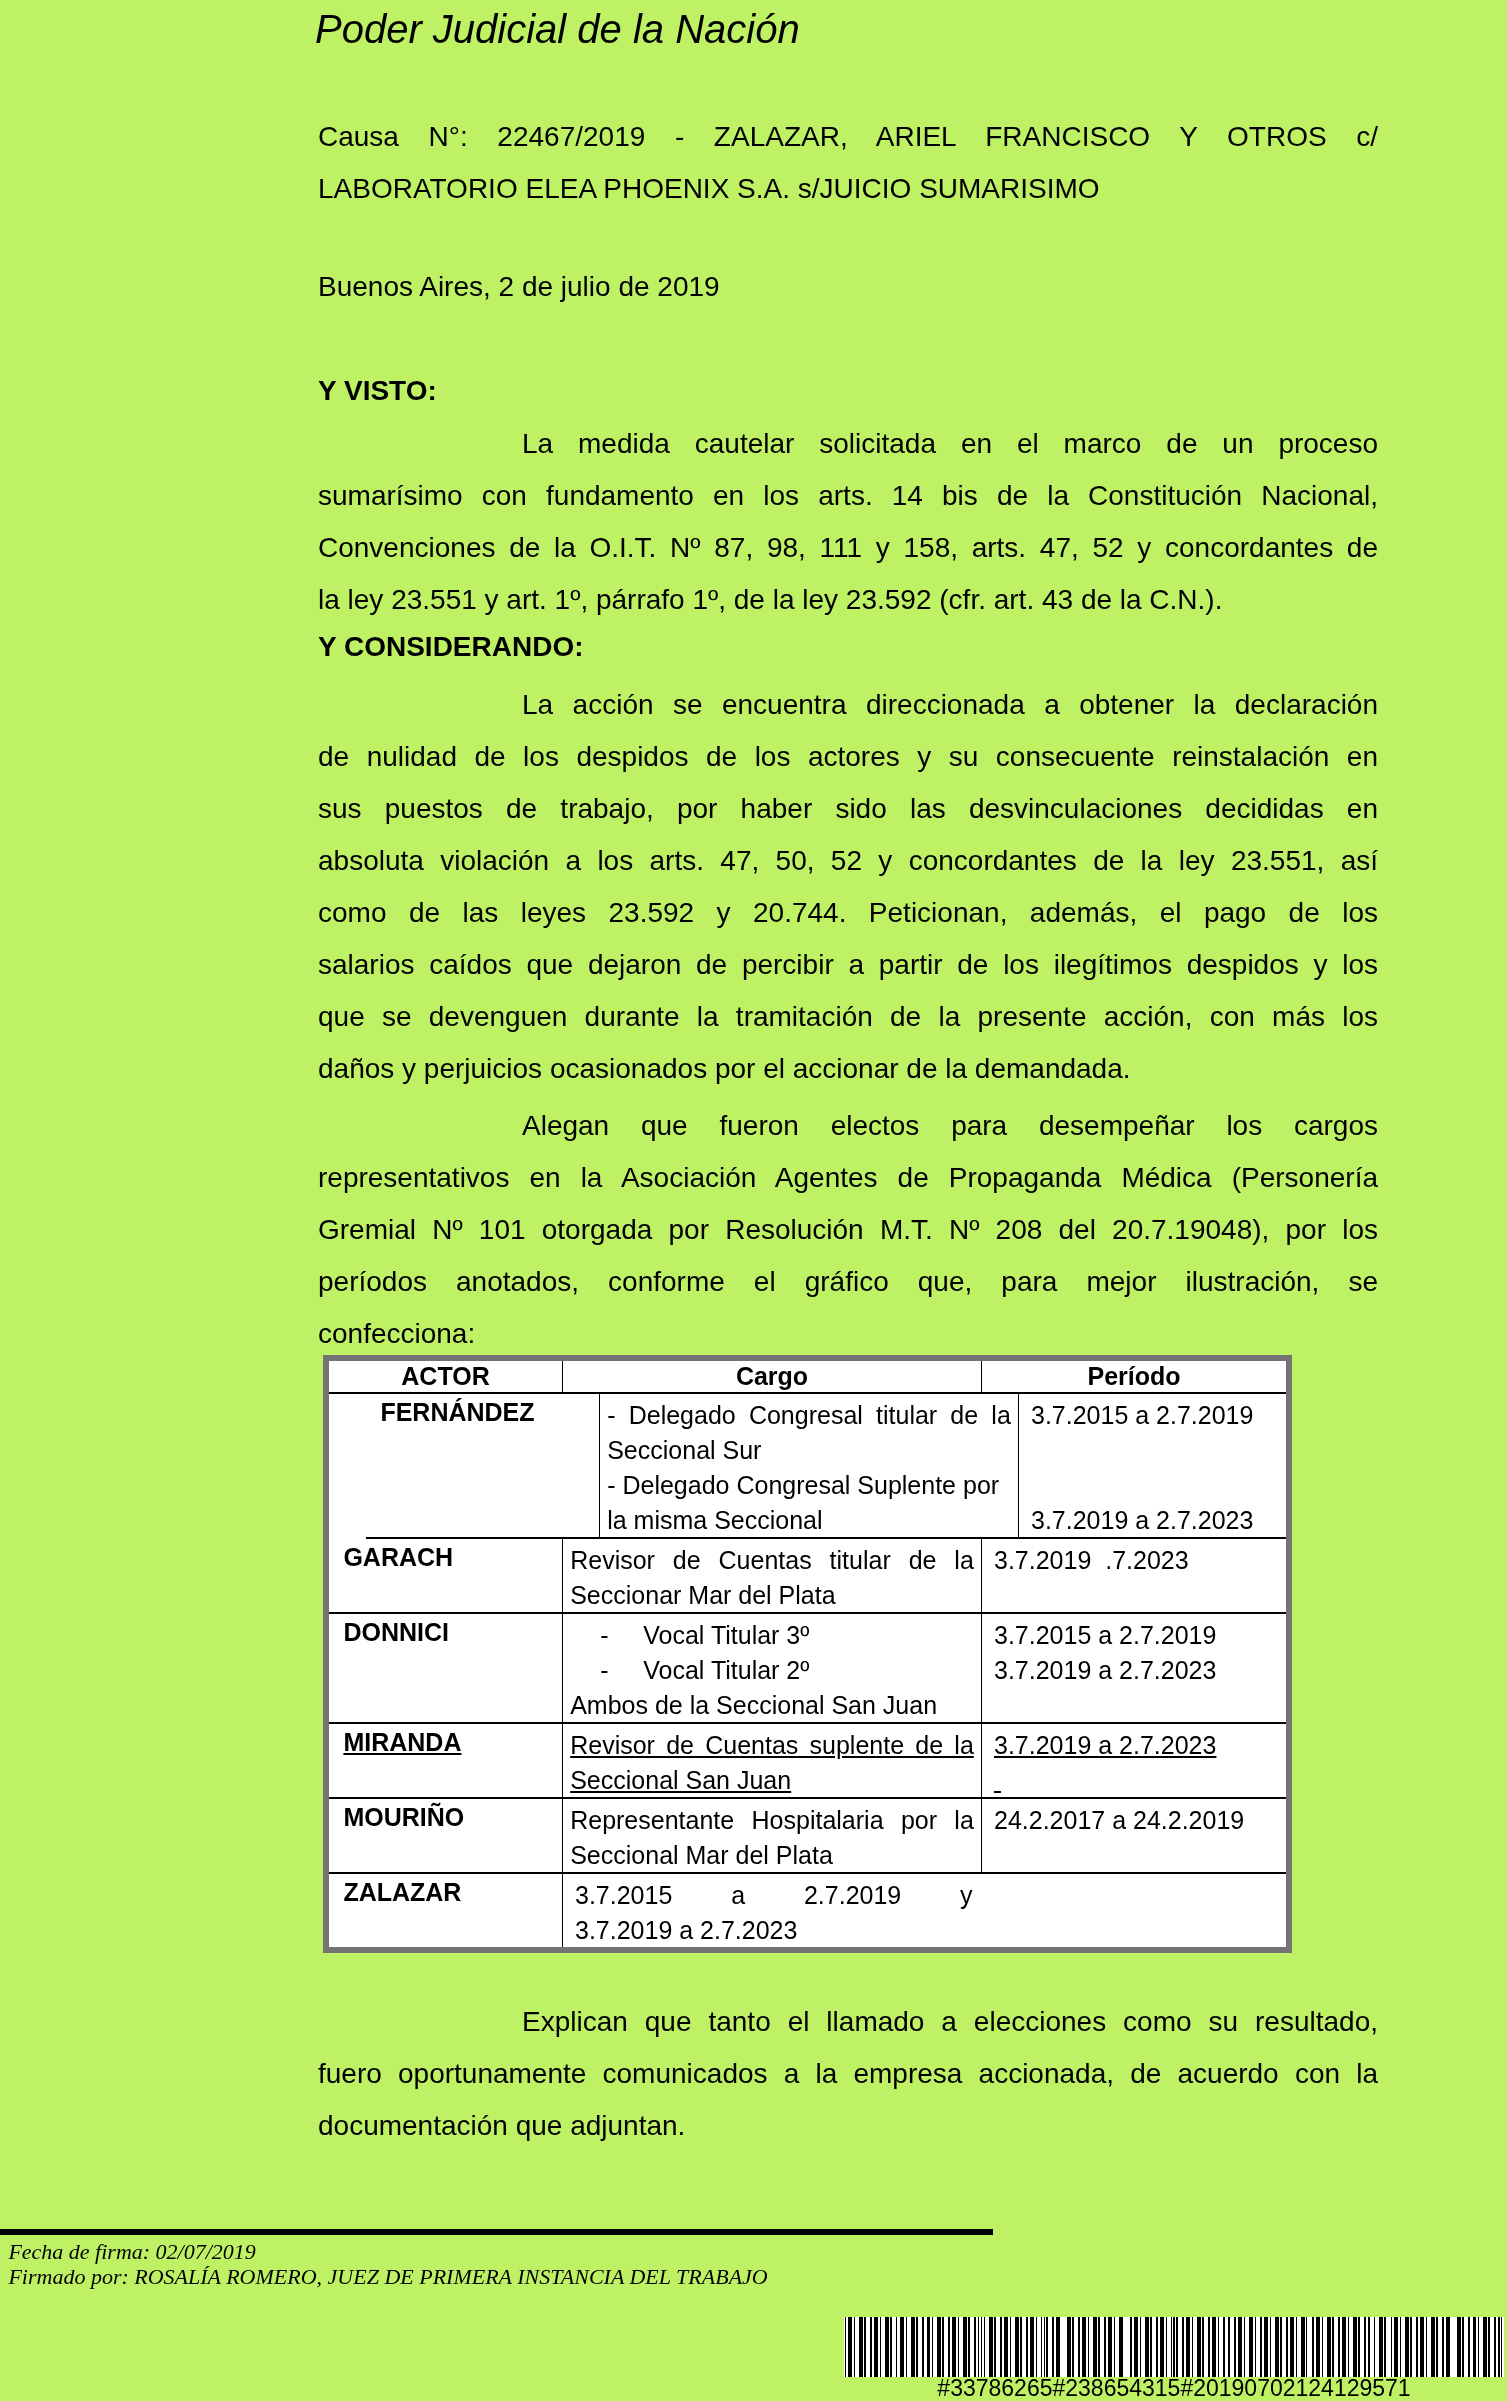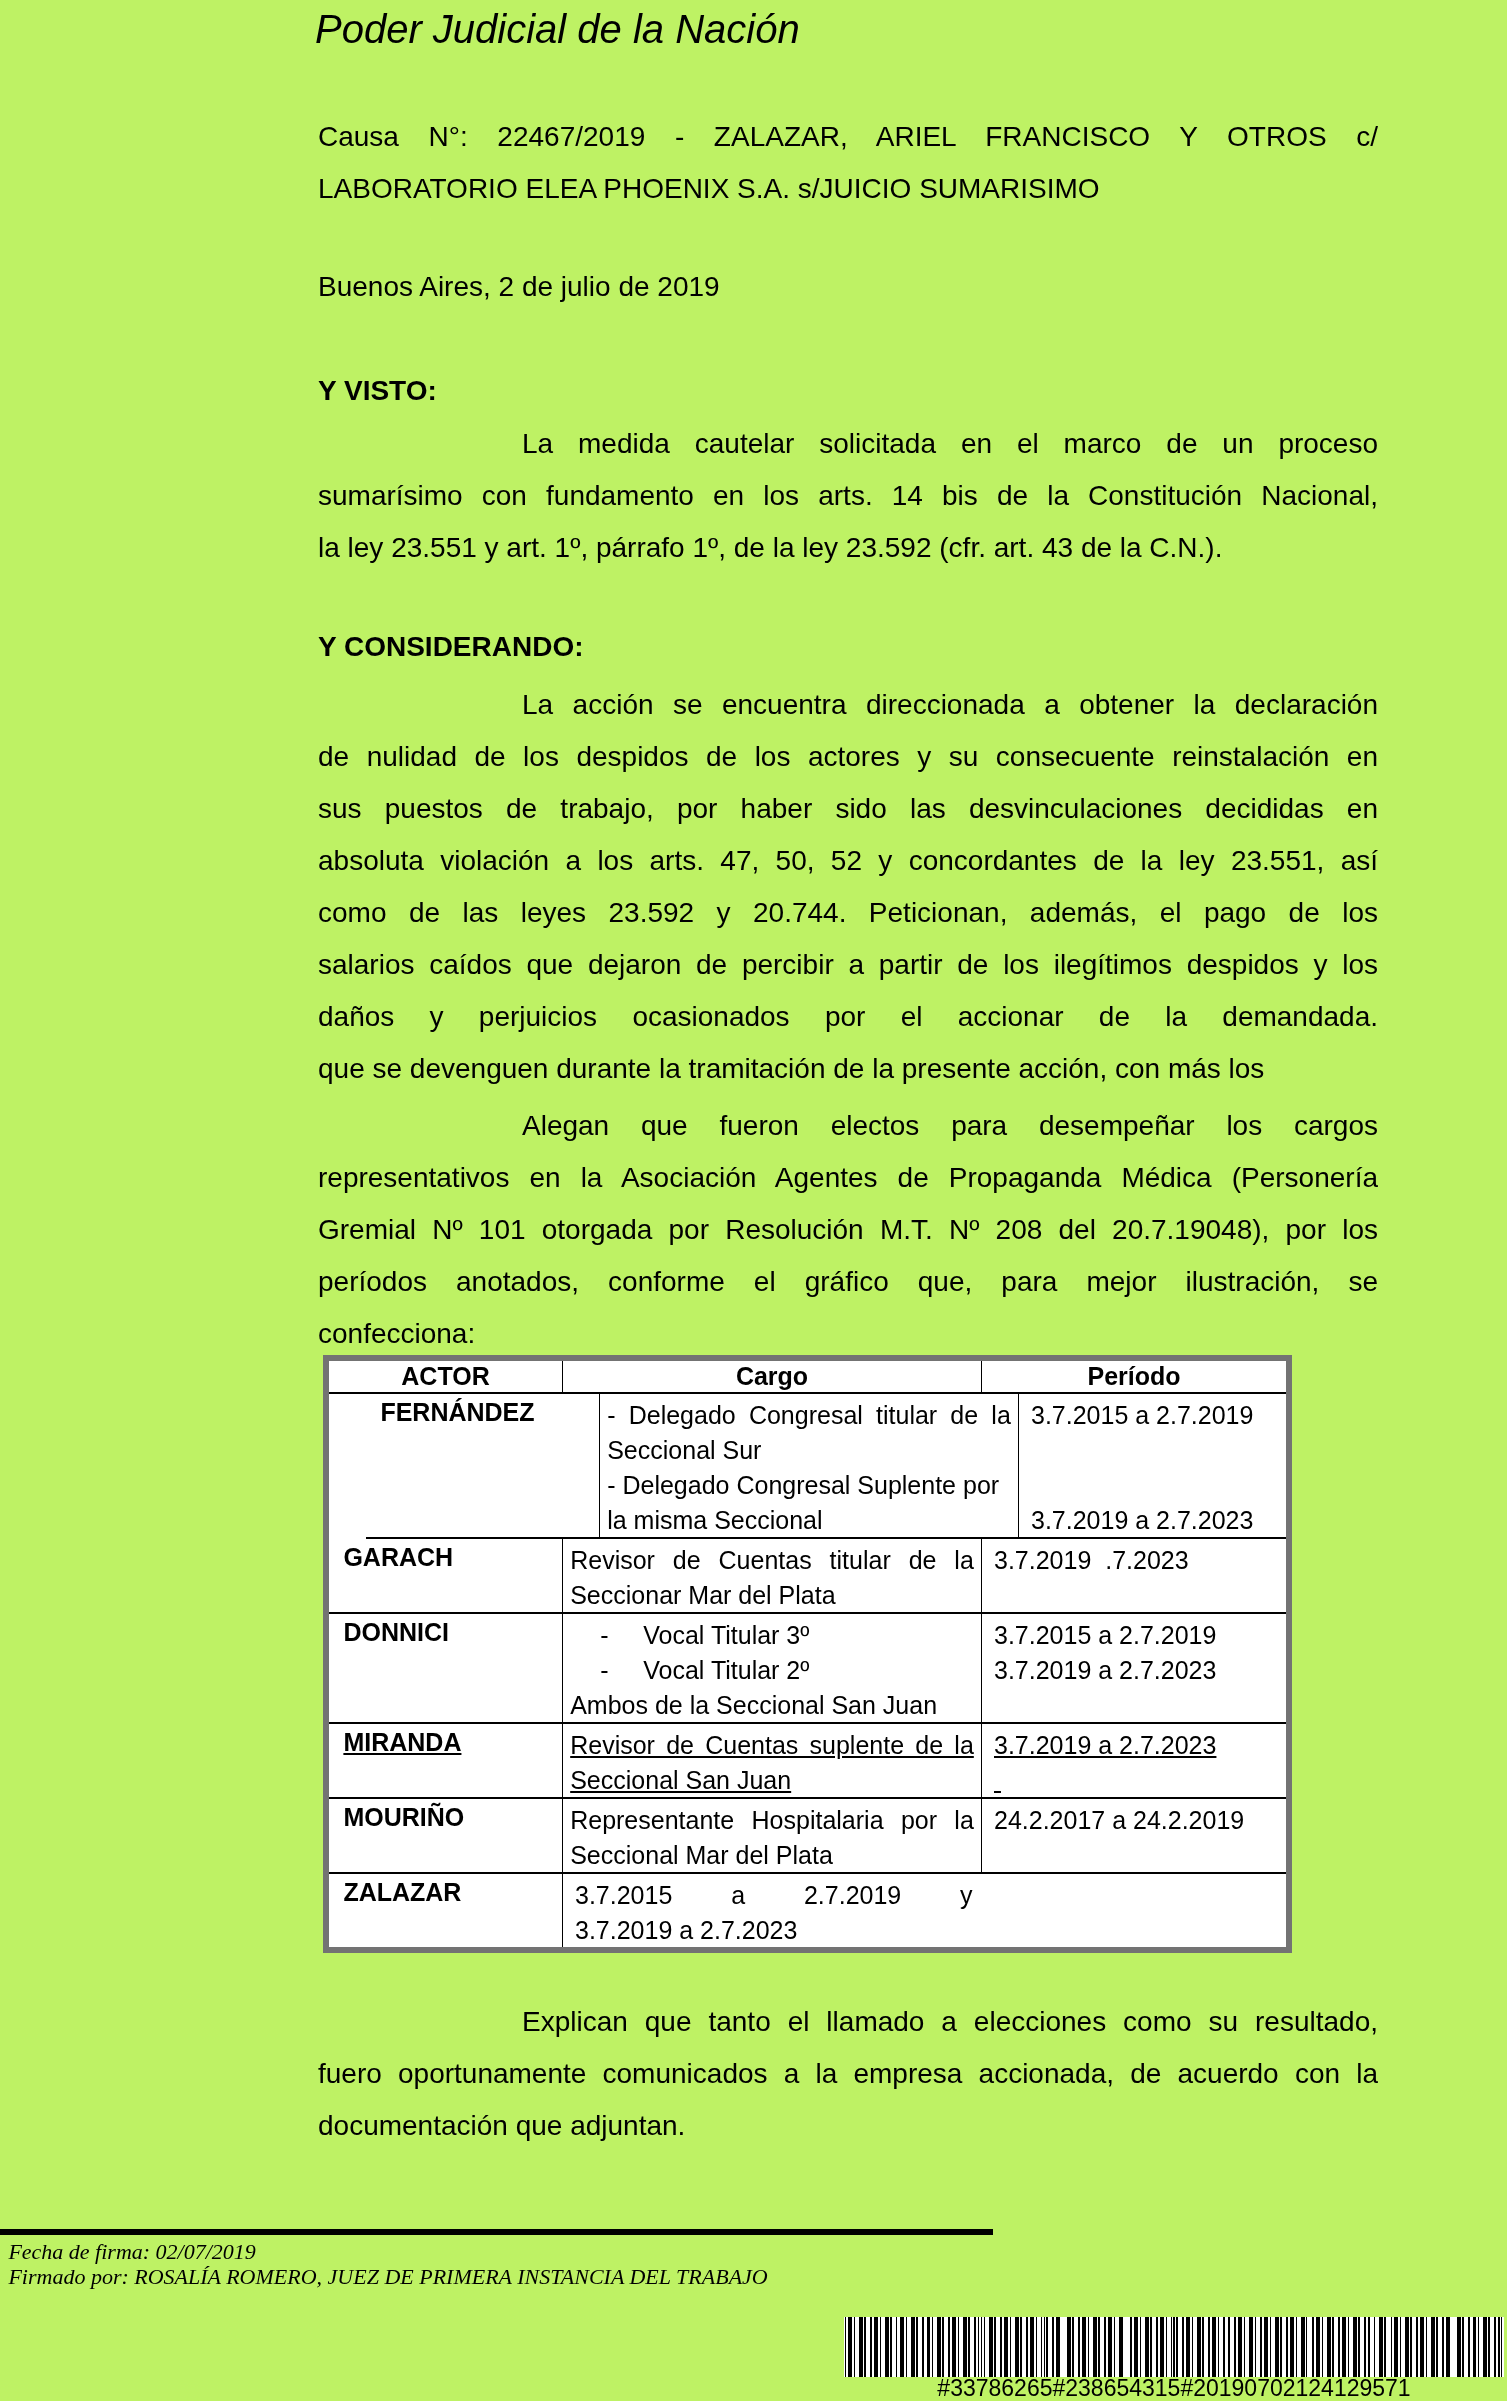--- a/index.html
+++ b/index.html
@@ -54,34 +54,35 @@
       <div class="ln">LABORATORIO ELEA PHOENIX S.A. s/JUICIO SUMARISIMO</div>
     </div>
 
   <div id="block-dateline" class="abs block oneline" style="top:261px">Buenos Aires, 2 de julio de 2019</div>
 
   <div id="block-visto-heading" class="abs block heading" style="top:365px">Y VISTO:</div>
 
   <div id="block-visto-para" class="abs block para" style="top:418px">
       <div class="ln fi">La medida cautelar solicitada en el marco de un proceso</div>
       <div class="ln">sumarísimo con fundamento en los arts. 14 bis de la Constitución Nacional,</div>
+      <div class="ln">Convenciones de la O.I.T. Nº 87, 98, 111 y 158, arts. 47, 52 y concordantes de</div>
       <div class="ln">la ley 23.551 y art. 1º, párrafo 1º, de la ley 23.592 (cfr. art. 43 de la C.N.).</div>
     </div>
 
   <div id="block-considerando-heading" class="abs block heading" style="top:621px">Y CONSIDERANDO:</div>
 
   <div id="block-considerando-para1" class="abs block para" style="top:679px">
       <div class="ln fi">La acción se encuentra direccionada a obtener la declaración</div>
       <div class="ln">de nulidad de los despidos de los actores y su consecuente reinstalación en</div>
       <div class="ln">sus puestos de trabajo, por haber sido las desvinculaciones decididas en</div>
       <div class="ln">absoluta violación a los arts. 47, 50, 52 y concordantes de la ley 23.551, así</div>
       <div class="ln">como de las leyes 23.592 y 20.744. Peticionan, además, el pago de los</div>
       <div class="ln">salarios caídos que dejaron de percibir a partir de los ilegítimos despidos y los</div>
+      <div class="ln">que se devenguen durante la tramitación de la presente acción, con más los</div>
       <div class="ln">daños y perjuicios ocasionados por el accionar de la demandada.</div>
-      <div class="ln">que se devenguen durante la tramitación de la presente acción, con más los</div>
     </div>
 
   <div id="block-considerando-para2" class="abs block para" style="top:1100px">
       <div class="ln fi">Alegan que fueron electos para desempeñar los cargos</div>
       <div class="ln">representativos en la Asociación Agentes de Propaganda Médica (Personería</div>
       <div class="ln">Gremial Nº 101 otorgada por Resolución M.T. Nº 208 del 20.7.19048), por los</div>
       <div class="ln">períodos anotados, conforme el gráfico que, para mejor ilustración, se</div>
       <div class="ln">confecciona:</div>
     </div>
 

